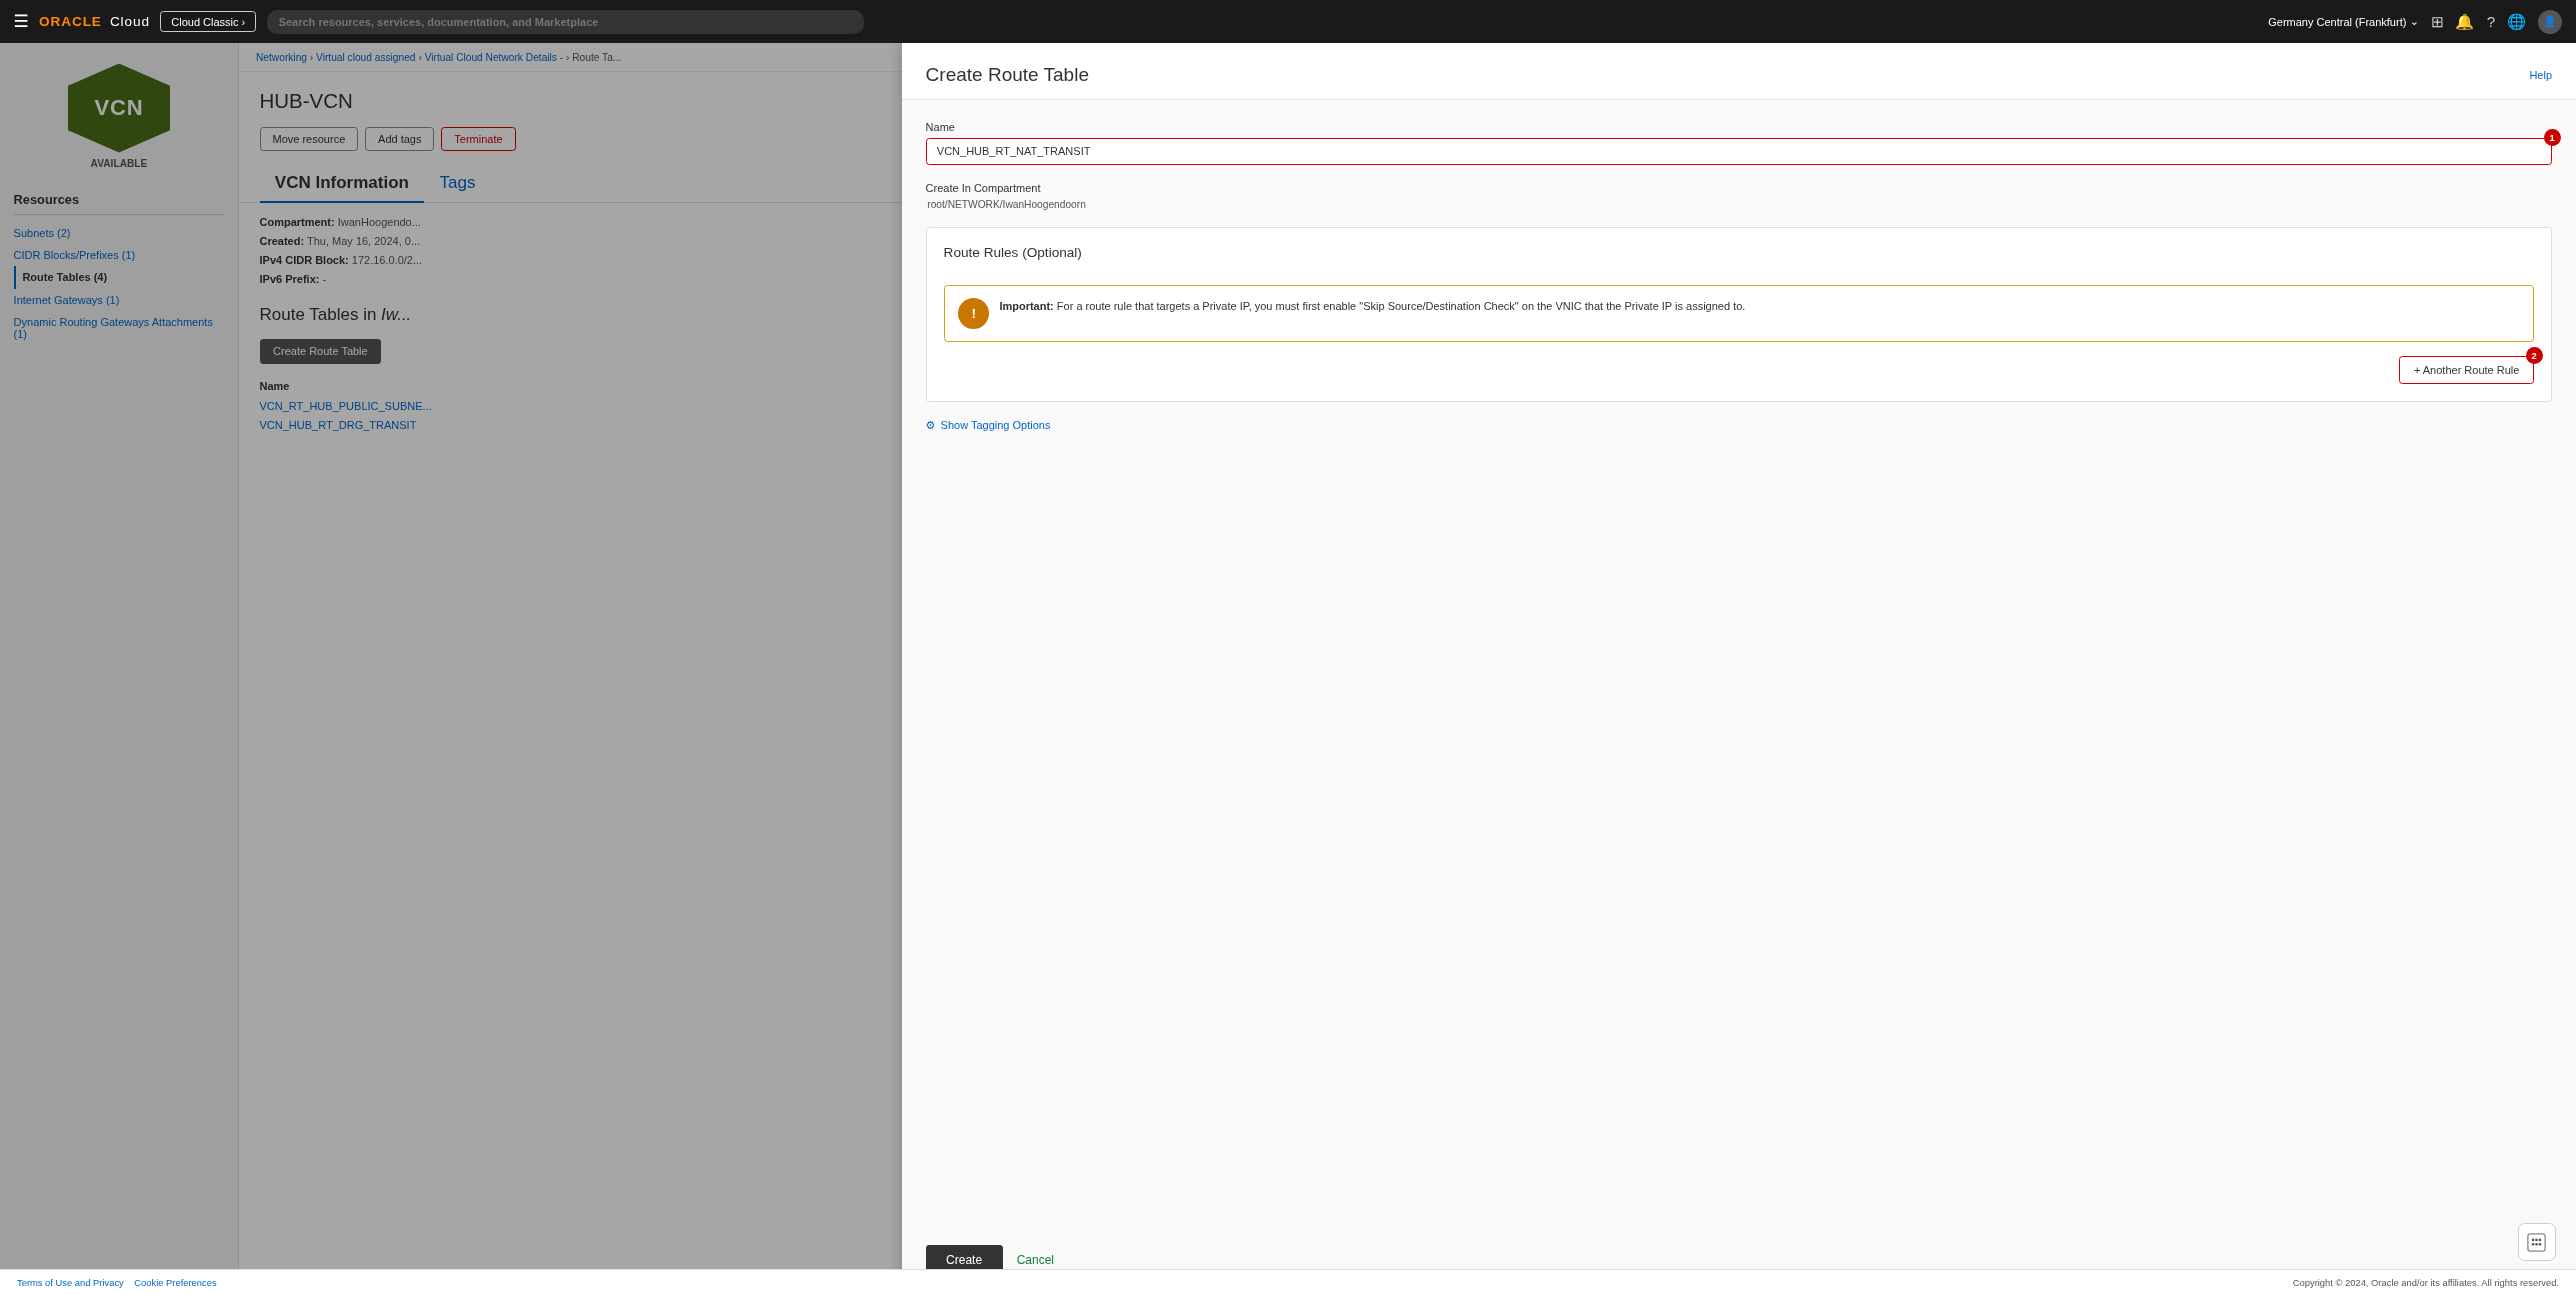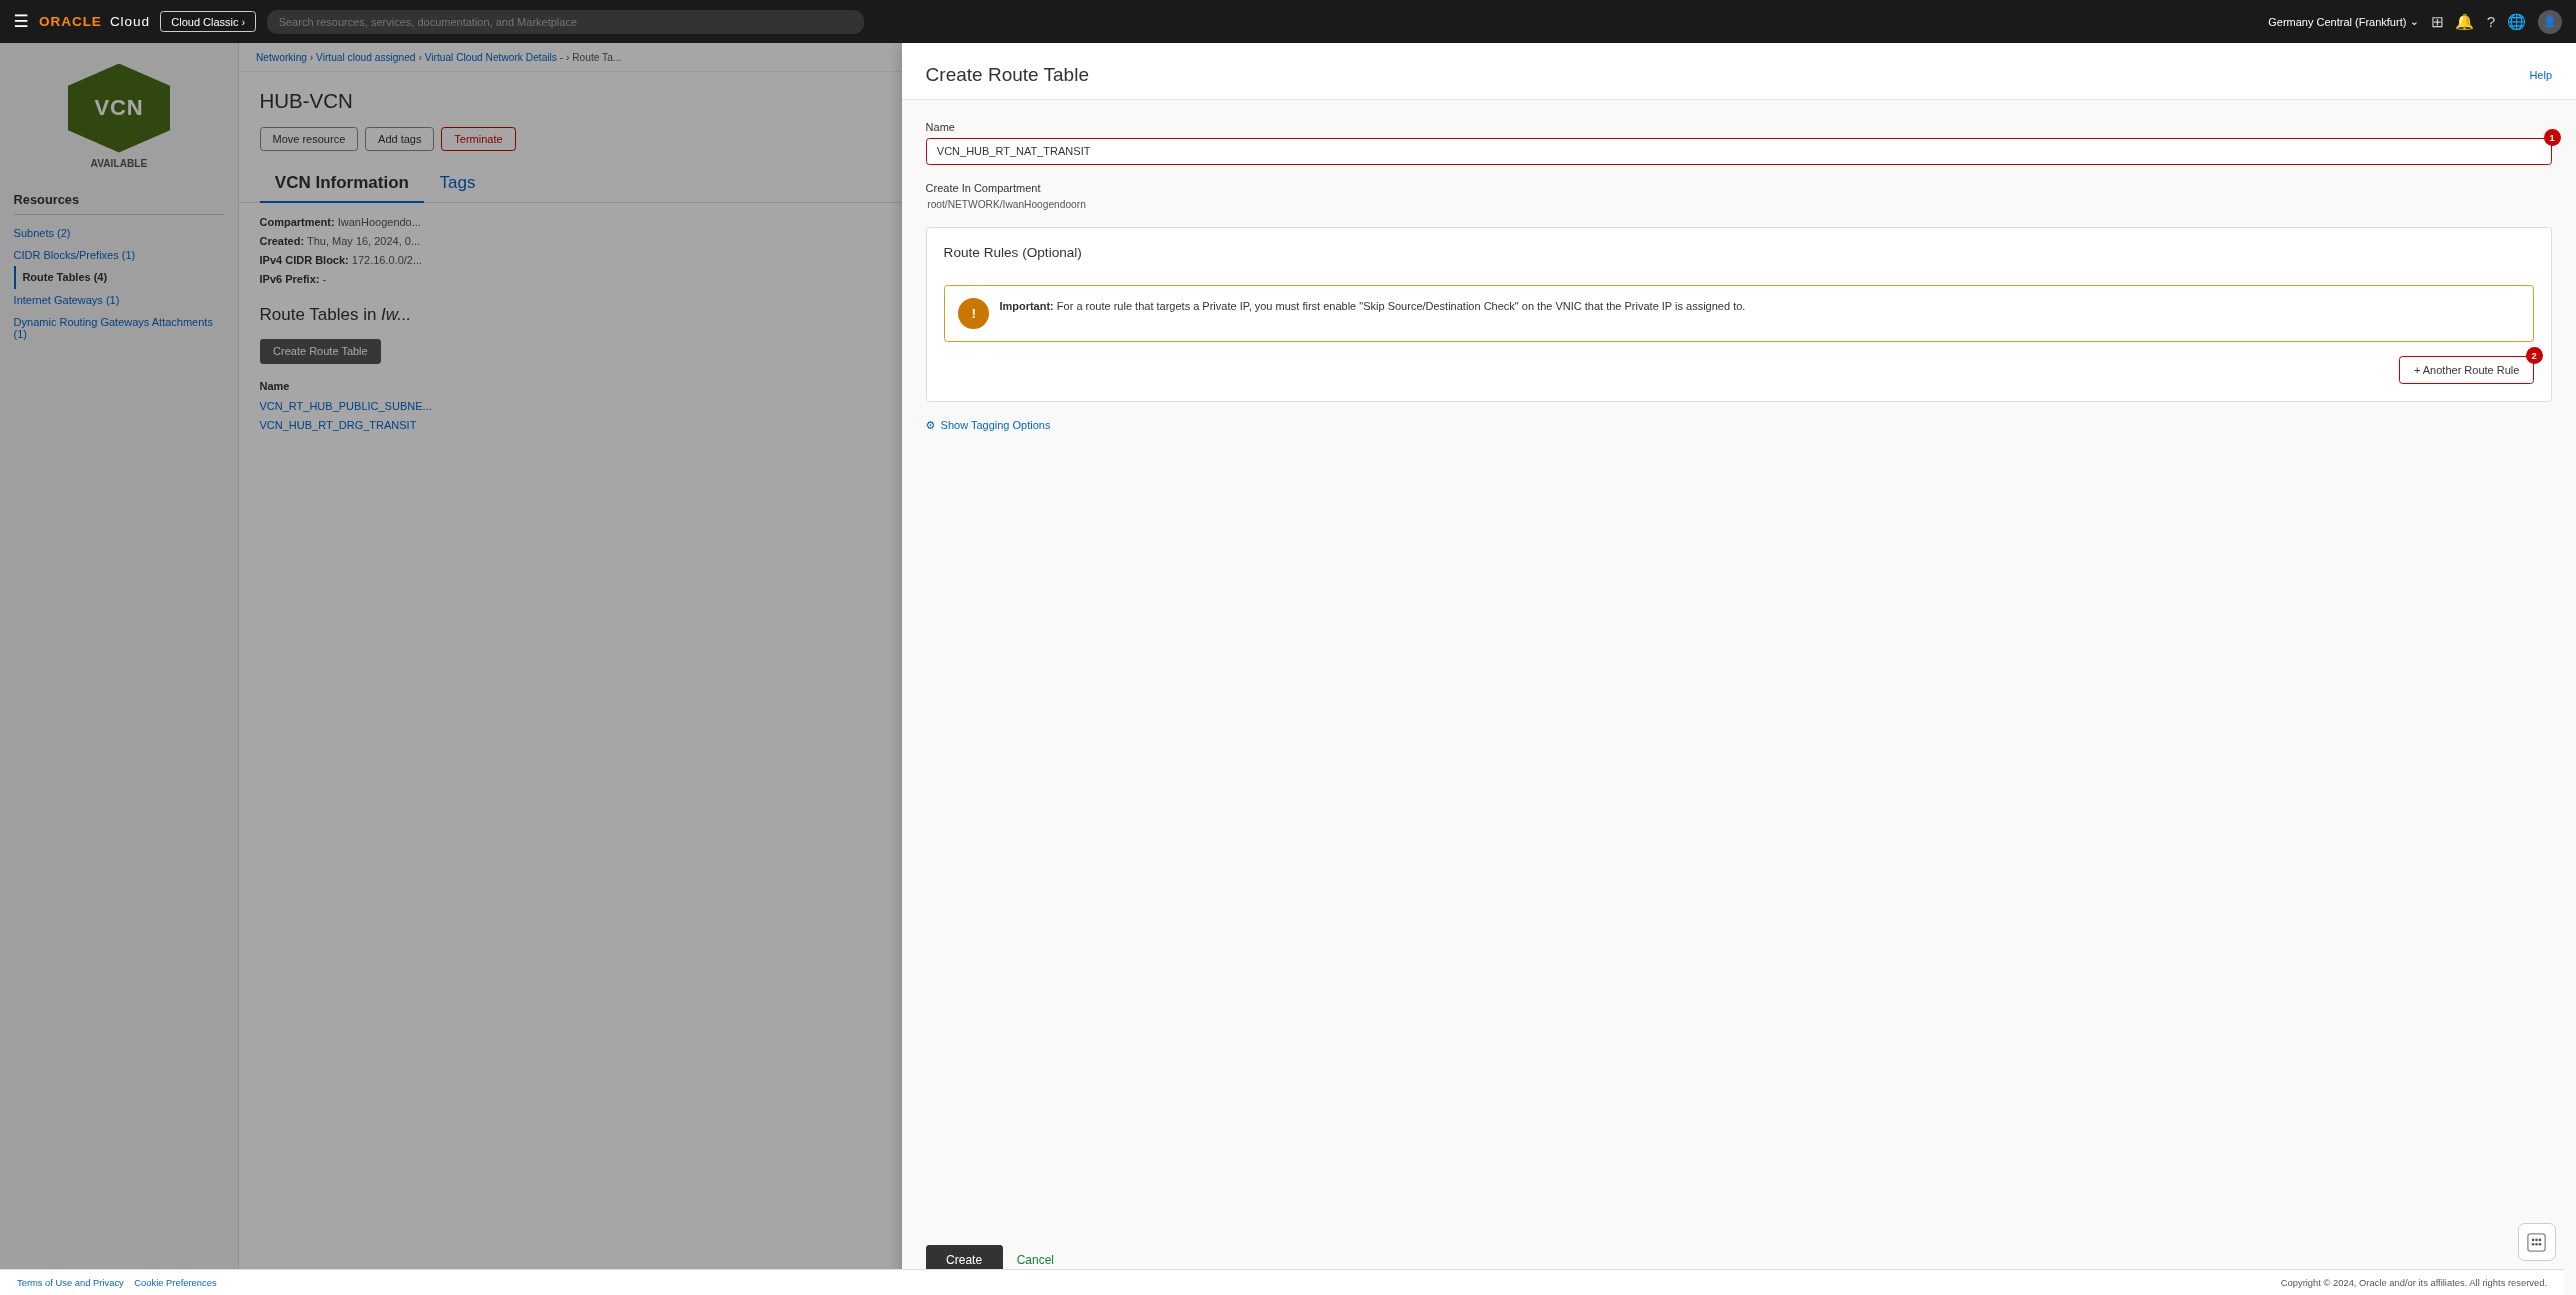--- a/index.html
+++ b/index.html
@@ -32,20 +32,21 @@
     }
     .topnav-search {
       flex: 1;
       max-width: 597px;
       background: #333;
       border: none;
       border-radius: 10px;
       color: #ccc;
       padding: 6px 12px;
       font-size: 11px;
+      font-weight: bold;
     }
     .topnav-right {
       margin-left: auto;
       display: flex;
       align-items: center;
       gap: 12px;
       color: #fff;
       font-size: 11px;
     }
     .topnav-right .region { cursor: pointer; display: flex; align-items: center; gap: 3.4px; }
@@ -354,21 +355,21 @@
       justify-content: center;
       cursor: pointer;
       font-size: 15.3px;
       z-index: 960;
       color: #555;
     }
 
     
     .page-footer {
       position: fixed;
-      bottom: 0; left: 0; right: 12px;
+      bottom: 0; left: 0; right: 0;
       background: #fff;
       border-top: 0.9px solid #ddd;
       padding: 6.8px 17px;
       font-size: 9.4px;
       color: #555;
       display: flex;
       justify-content: space-between;
       z-index: 1001;
       text-align: right;
     }

